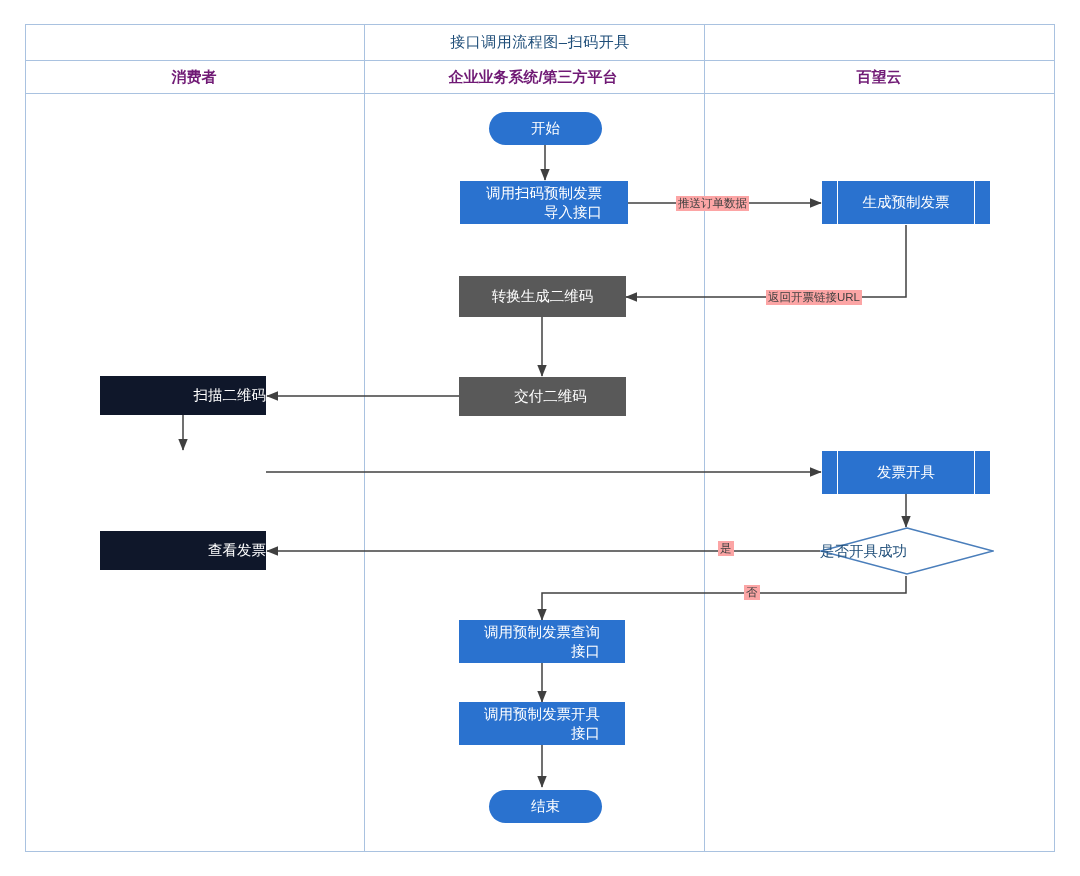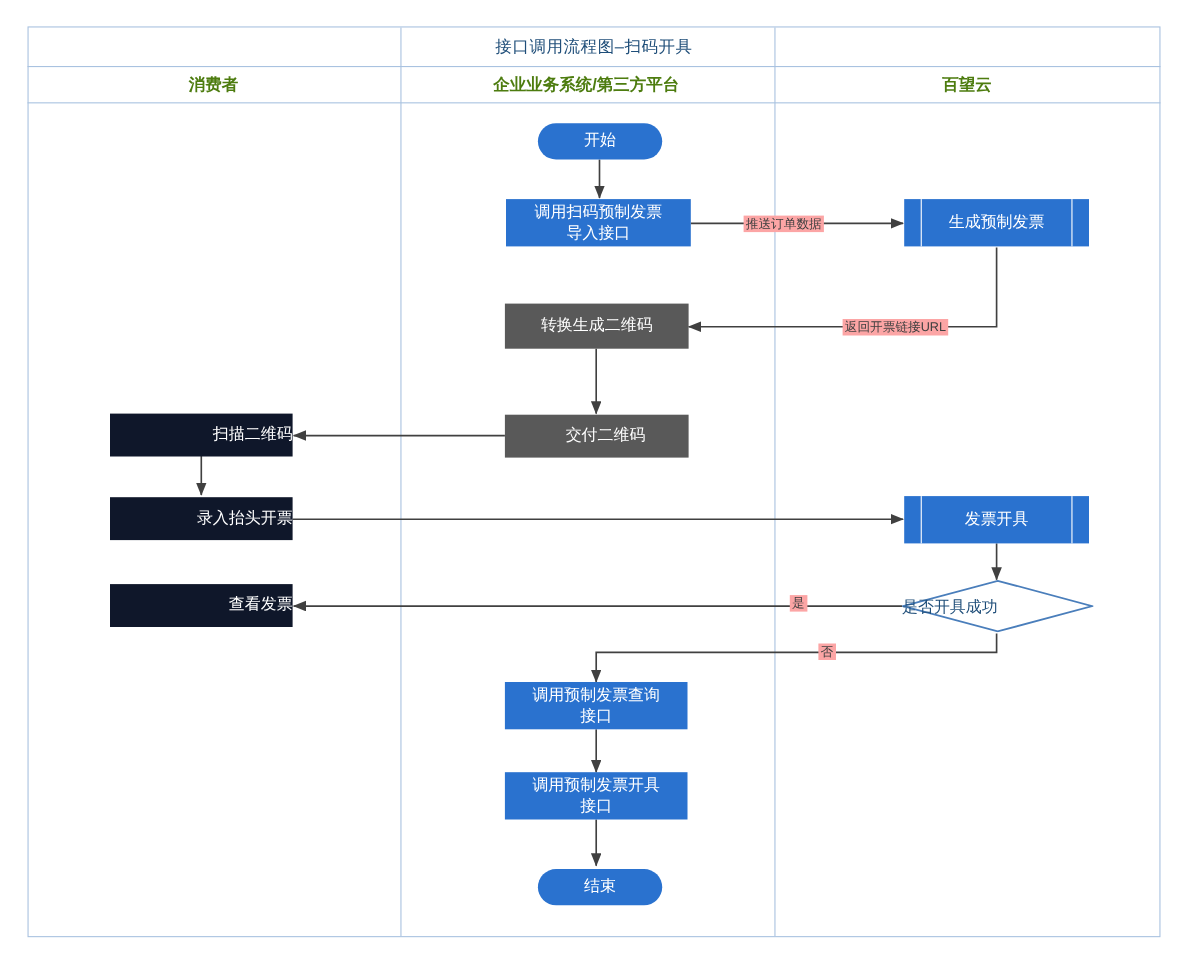--- a/index.html
+++ b/index.html
@@ -42,38 +42,38 @@
   #header-row {
     position: absolute;
     left: 25px; top: 61px;
     width: 1030px; height: 33px;
     border-bottom: 1.5px solid #a9c2e0;
   }
   .lane-head {
     position: absolute;
     top: 0; height: 33px;
     display: flex; align-items: center; justify-content: center;
-    color: #4d7c0f;
+    color: #701a75;
     font-size: 15px;
     font-weight: bold;
   }
   
   .node {
     position: absolute;
     display: flex;
     align-items: center;
     justify-content: center;
     text-align: center;
     color: #ffffff;
     font-size: 14.5px;
     line-height: 19px;
     z-index: 6;
     white-space: pre-line;
   }
-  .n-blue      { background: #2a72cf; }
+  .n-blue      { background: #2a72cf; text-align: right; }
   .n-gray      { background: #595959; }
   .n-teal      { background: #0f172a; justify-content: flex-end; }
   .n-term      { background: #2a72cf; border-radius: 19px; }
   
   .n-pre       { background: #2a72cf; }
   .n-pre::before, .n-pre::after {
     content: "";
     position: absolute;
     top: 0; bottom: 0;
     width: 0;
@@ -180,23 +180,20 @@
   </div>
 
   <div class="node n-gray" style="left:459px; top:377px; width:167px; height:39px;padding-left:16px;">
     <span>交付二维码</span>
   </div>
 
   <div class="node n-teal" style="left:100px; top:376px; width:166px; height:39px;">
     <span>扫描二维码</span>
   </div>
 
-  <div class="node n-teal" style="left:100px; top:452px; width:166px; height:39px;">
-    <span>录入抬头开票</span>
-  </div>
 
   <div class="node n-pre" style="left:822px; top:451px; width:168px; height:43px;">
     <span>发票开具</span>
   </div>
 
   <div class="n-diamond" style="left:820px; top:527px; width:174px; height:48px;">
     <svg class="dshape" viewBox="0 0 174 48" preserveAspectRatio="none">
       <polygon points="87,1 173,24 87,47 1,24" fill="#ffffff" stroke="#4a7ebb" stroke-width="1.6"></polygon>
     </svg>
     <span class="dlabel">是否开具成功</span>

